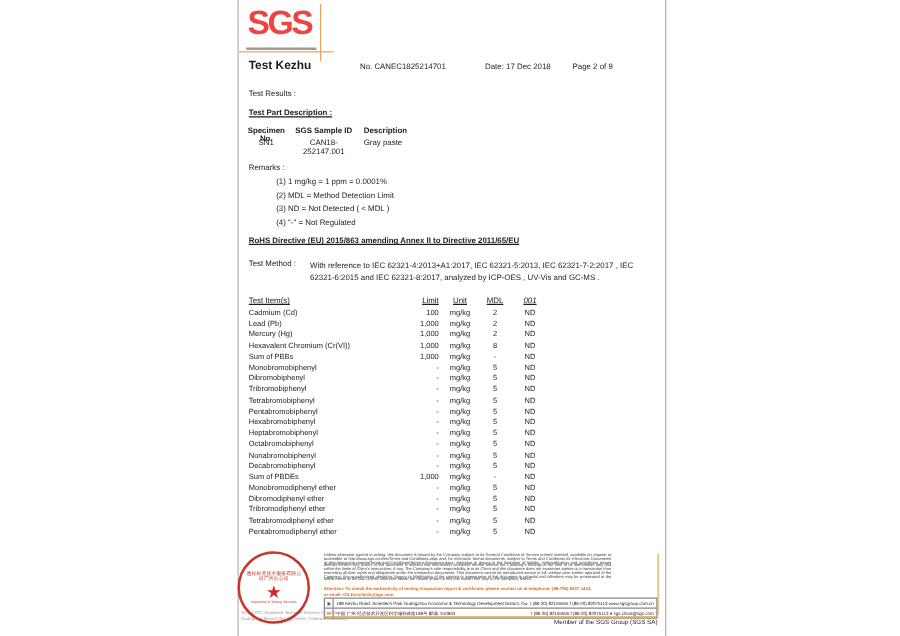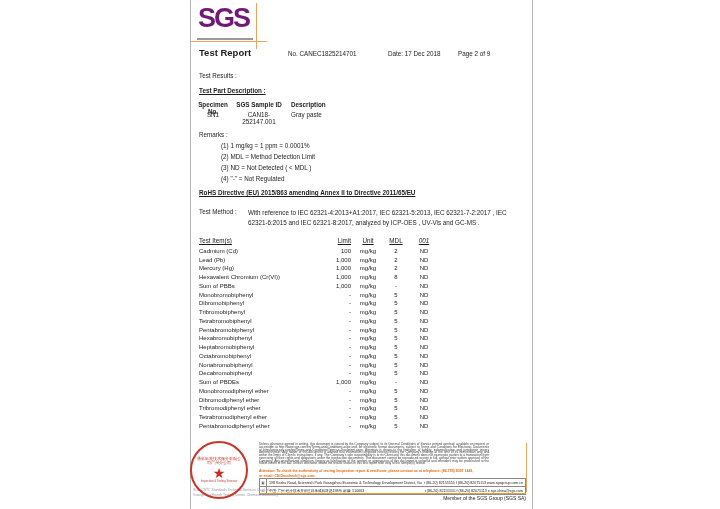--- a/index.html
+++ b/index.html
@@ -2,21 +2,21 @@
 <html><head>
 <meta charset="utf-8">
 <style>
   html,body{margin:0;padding:0;background:#ffffff;}
   .canvas{position:relative;width:720px;height:509px;background:#ffffff;overflow:hidden;
           font-family:"Liberation Sans",sans-serif;color:#1c1c1c;}
   .page{position:absolute;left:190px;top:0;width:341px;height:509px;background:#ffffff;
         border-left:1px solid #b5b5b5;border-right:1px solid #b5b5b5;}
   .abs{position:absolute;}
   
-  .logo{left:7px;top:5px;font-size:27px;font-weight:bold;color:#701a75;letter-spacing:-2px;line-height:1;}
+  .logo{left:7px;top:5px;font-size:27px;font-weight:bold;color:#ef4444;letter-spacing:-2px;line-height:1;}
   .logo-underline{left:6px;top:38px;width:56px;height:2px;background:#9a9a9a;}
   .mark-h{left:0;top:41px;width:76px;height:1px;background:#e8a560;}
   .mark-v{left:65px;top:3px;width:1px;height:46px;background:#e8a560;}
   .mark-v2{left:335px;top:443px;width:1px;height:49px;background:#e8a560;}
   
   .title{left:8px;top:47px;font-size:9.5px;font-weight:bold;}
   .meta{font-size:6.3px;top:50px;}
   .m-no{left:97px;} .m-date{left:197px;} .m-page{left:267px;}
   
   .t-results{left:8px;top:72px;font-size:6.3px;}
@@ -71,21 +71,21 @@
 <body>
 
 <div class="canvas">
   <div class="page">
 
     <div class="abs logo">SGS</div>
     <div class="abs logo-underline"></div>
     <div class="abs mark-h"></div>
     <div class="abs mark-v"></div>
 
-    <div class="abs title">Test Report</div>
+    <div class="abs title">Test Kezhu</div>
     <div class="abs meta m-no">No. CANEC1825214701</div>
     <div class="abs meta m-date">Date: 17 Dec 2018</div>
     <div class="abs meta m-page">Page 2 of 9</div>
 
     <div class="abs t-results">Test Results :</div>
     <div class="abs t-part">Test Part Description :</div>
 
     <div class="abs spec-row spec-h">
       <span class="sc1">Specimen No.</span>
       <span class="sc2">SGS Sample ID</span>

